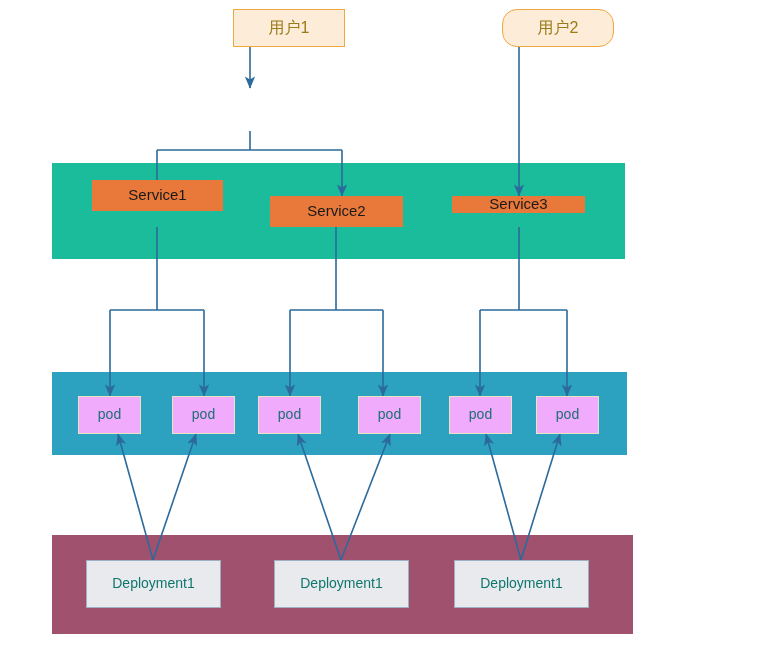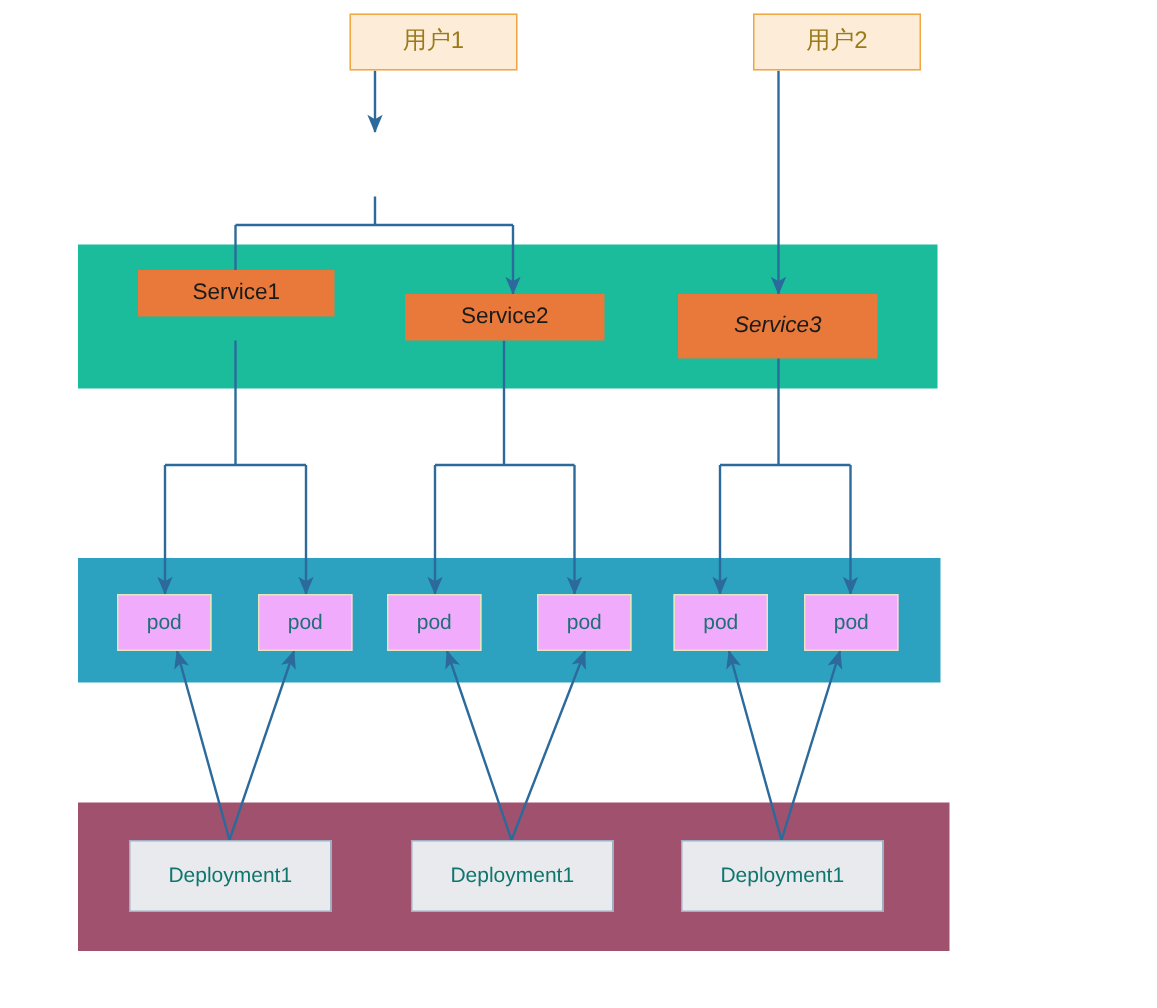--- a/index.html
+++ b/index.html
@@ -134,35 +134,35 @@
 
       <path d="M521,560 L486,434" marker-end="url(#ah)"></path>
       <path d="M521,560 L560,434" marker-end="url(#ah)"></path>
     </g>
   </svg>
 
   <div class="node node-user" style="left:194px; top:9px; width:112px; height:38px;">
     <span>用户1</span>
   </div>
 
-  <div class="node node-user" style="left:463px; top:9px; width:112px; height:38px;">
+  <div class="node node-user" style="left:463px; top:9px; width:112px; height:38px;border-radius:15px;">
     <span>用户2</span>
   </div>
 
 
 
   <div class="node node-service" style="left:92px; top:180px; width:131px; height:31px;">
     <span>Service1</span>
   </div>
 
   <div class="node node-service" style="left:270px; top:196px; width:133px; height:31px;">
     <span>Service2</span>
   </div>
 
-  <div class="node node-service" style="left:452px; top:196px; width:133px; height:43px;font-style:italic;">
+  <div class="node node-service" style="left:452px; top:196px; width:133px; height:17px;">
     <span>Service3</span>
   </div>
 
   <div class="node node-pod" style="left:78px; top:396px; width:63px; height:38px;">
     <span>pod</span>
   </div>
 
   <div class="node node-pod" style="left:172px; top:396px; width:63px; height:38px;">
     <span>pod</span>
   </div>

